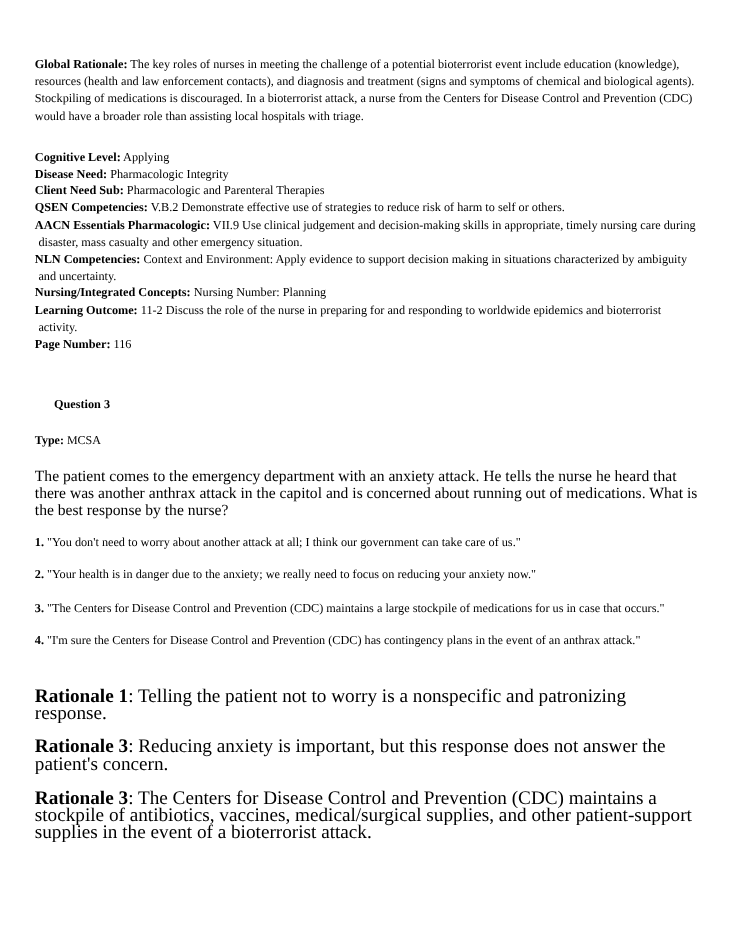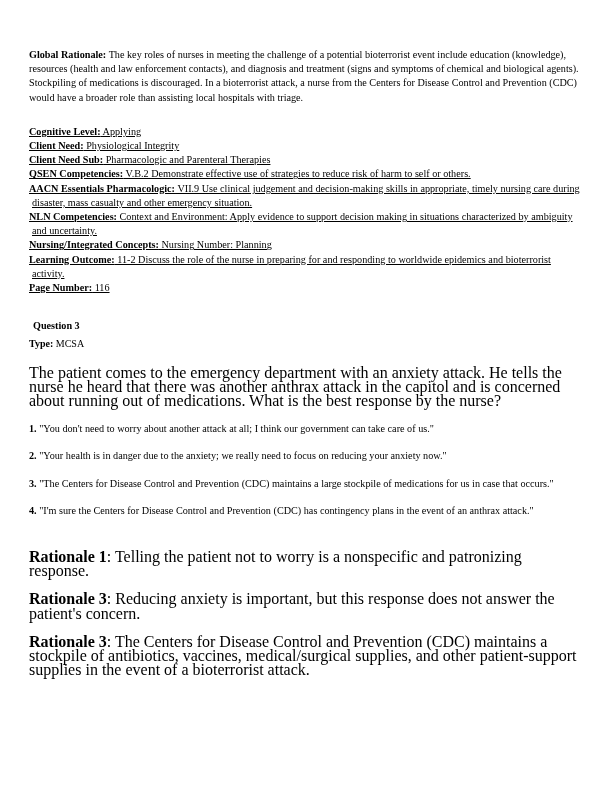--- a/index.html
+++ b/index.html
@@ -35,39 +35,38 @@
   }
   .lbl {
     font-weight: bold;
   }
   .meta-line {
     font-size: 10.2px;
     line-height: 14.2px;
     margin: 0;
     padding-left: 3px;
     text-indent: -3px;
-    text-decoration: underline;
   }
   .spacer-lg { height: 20px; }
   .spacer-md { height: 14px; }
   .spacer-xs { height: 5px; }
 
   .qhead {
     font-size: 10.2px;
     line-height: 14.2px;
     font-weight: bold;
-    margin: 4px;
+    margin: 16px;
   }
   .qtype {
     font-size: 10px;
     line-height: 14.2px;
     margin: 0;
   }
   .stem {
-    font-size: 16px;
+    font-size: 13px;
     line-height: 14.2px;
     margin: 0;
   }
   
   .option {
     font-size: 10.2px;
     line-height: 14.2px;
     margin: 0 0 13px 0;
     padding-left: 14px;
     text-indent: -14px;
@@ -94,21 +93,21 @@
 
 <div class="page">
   <div class="content">
 
     <p class="para"><span class="lbl">Global Rationale:</span><span> The key roles of nurses in meeting the challenge of a potential bioterrorist event include education (knowledge), resources (health and law enforcement contacts), and diagnosis and treatment (signs and symptoms of chemical and biological agents). Stockpiling of medications is discouraged. In a bioterrorist attack, a nurse from the Centers for Disease Control and Prevention (CDC) would have a broader role than assisting local hospitals with triage.</span></p>
 
     <div class="spacer-lg"></div>
 
     <div>
       <p class="meta-line"><span class="lbl">Cognitive Level:</span><span> Applying</span></p>
-      <p class="meta-line"><span class="lbl">Client Need:</span><span> Physiological Integrity</span></p>
+      <p class="meta-line"><span class="lbl">Disease Need:</span><span> Pharmacologic Integrity</span></p>
       <p class="meta-line"><span class="lbl">Client Need Sub:</span><span> Pharmacologic and Parenteral Therapies</span></p>
       <p class="meta-line"><span class="lbl">QSEN Competencies:</span><span> V.B.2 Demonstrate effective use of strategies to reduce risk of harm to self or others.</span></p>
       <p class="meta-line"><span class="lbl">AACN Essentials Pharmacologic:</span><span> VII.9 Use clinical judgement and decision-making skills in appropriate, timely nursing care during disaster, mass casualty and other emergency situation.</span></p>
       <p class="meta-line"><span class="lbl">NLN Competencies:</span><span> Context and Environment: Apply evidence to support decision making in situations characterized by ambiguity and uncertainty.</span></p>
       <p class="meta-line"><span class="lbl">Nursing/Integrated Concepts:</span><span> Nursing Number: Planning</span></p>
       <p class="meta-line"><span class="lbl">Learning Outcome:</span><span> 11-2 Discuss the role of the nurse in preparing for and responding to worldwide epidemics and bioterrorist activity.</span></p>
       <p class="meta-line"><span class="lbl">Page Number:</span><span> 116</span></p>
     </div>
 
     <div class="spacer-lg"></div>

